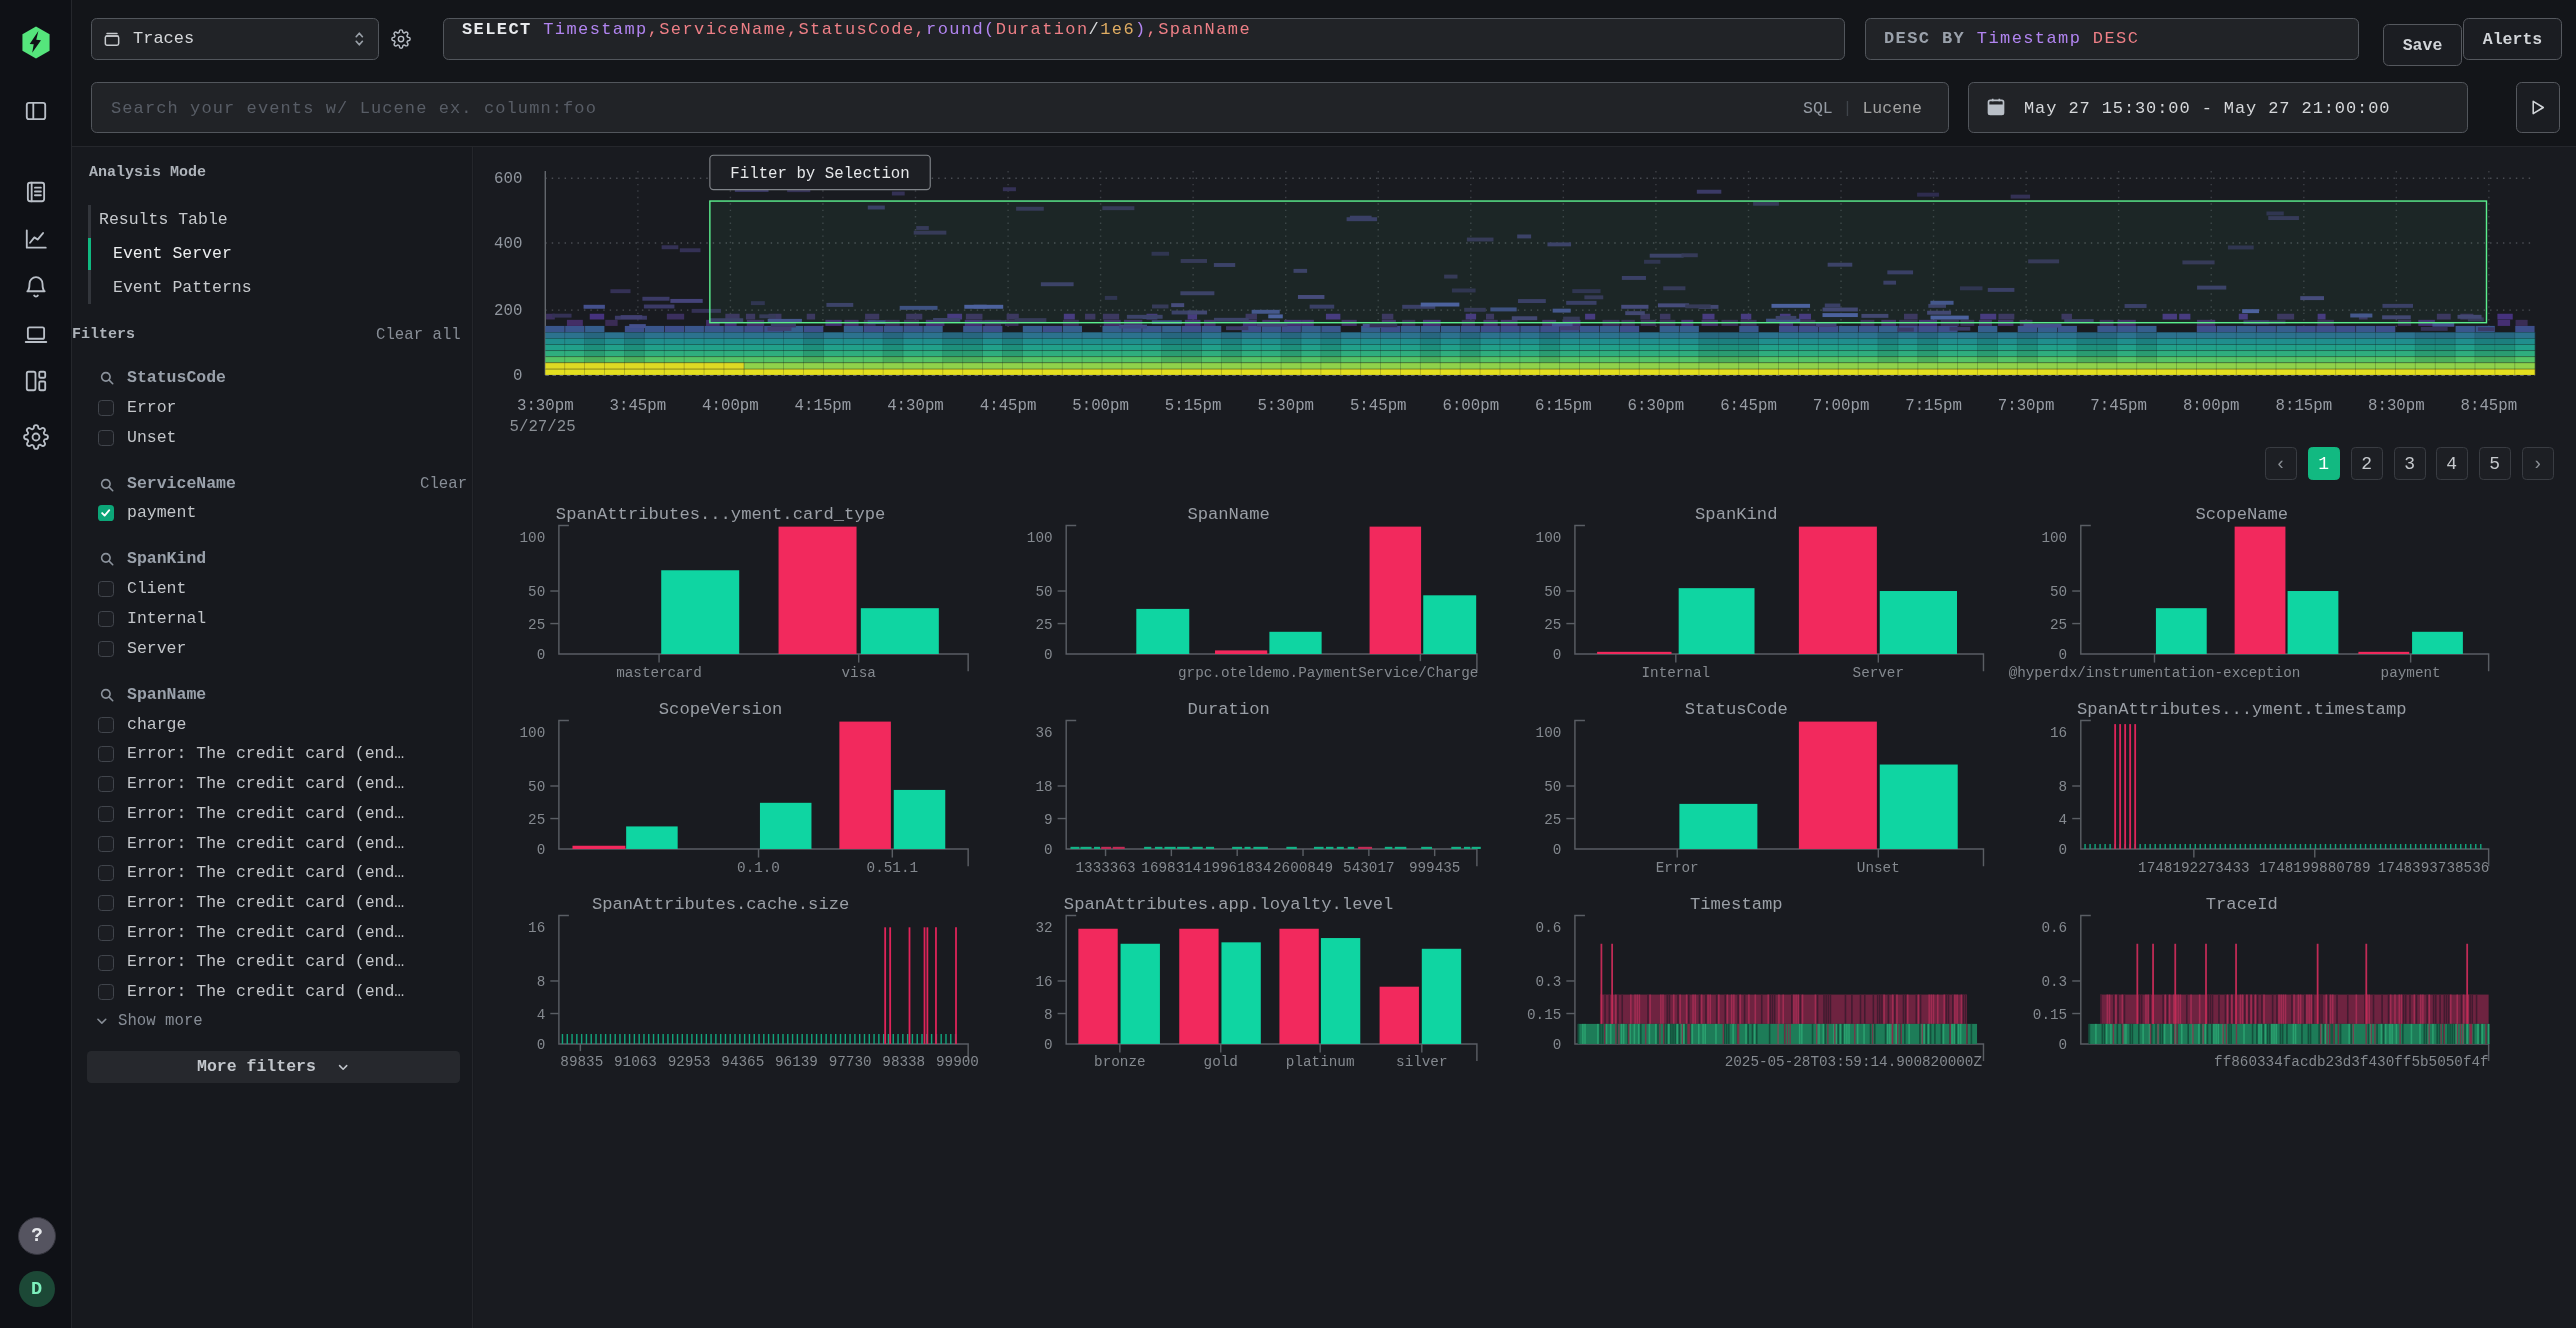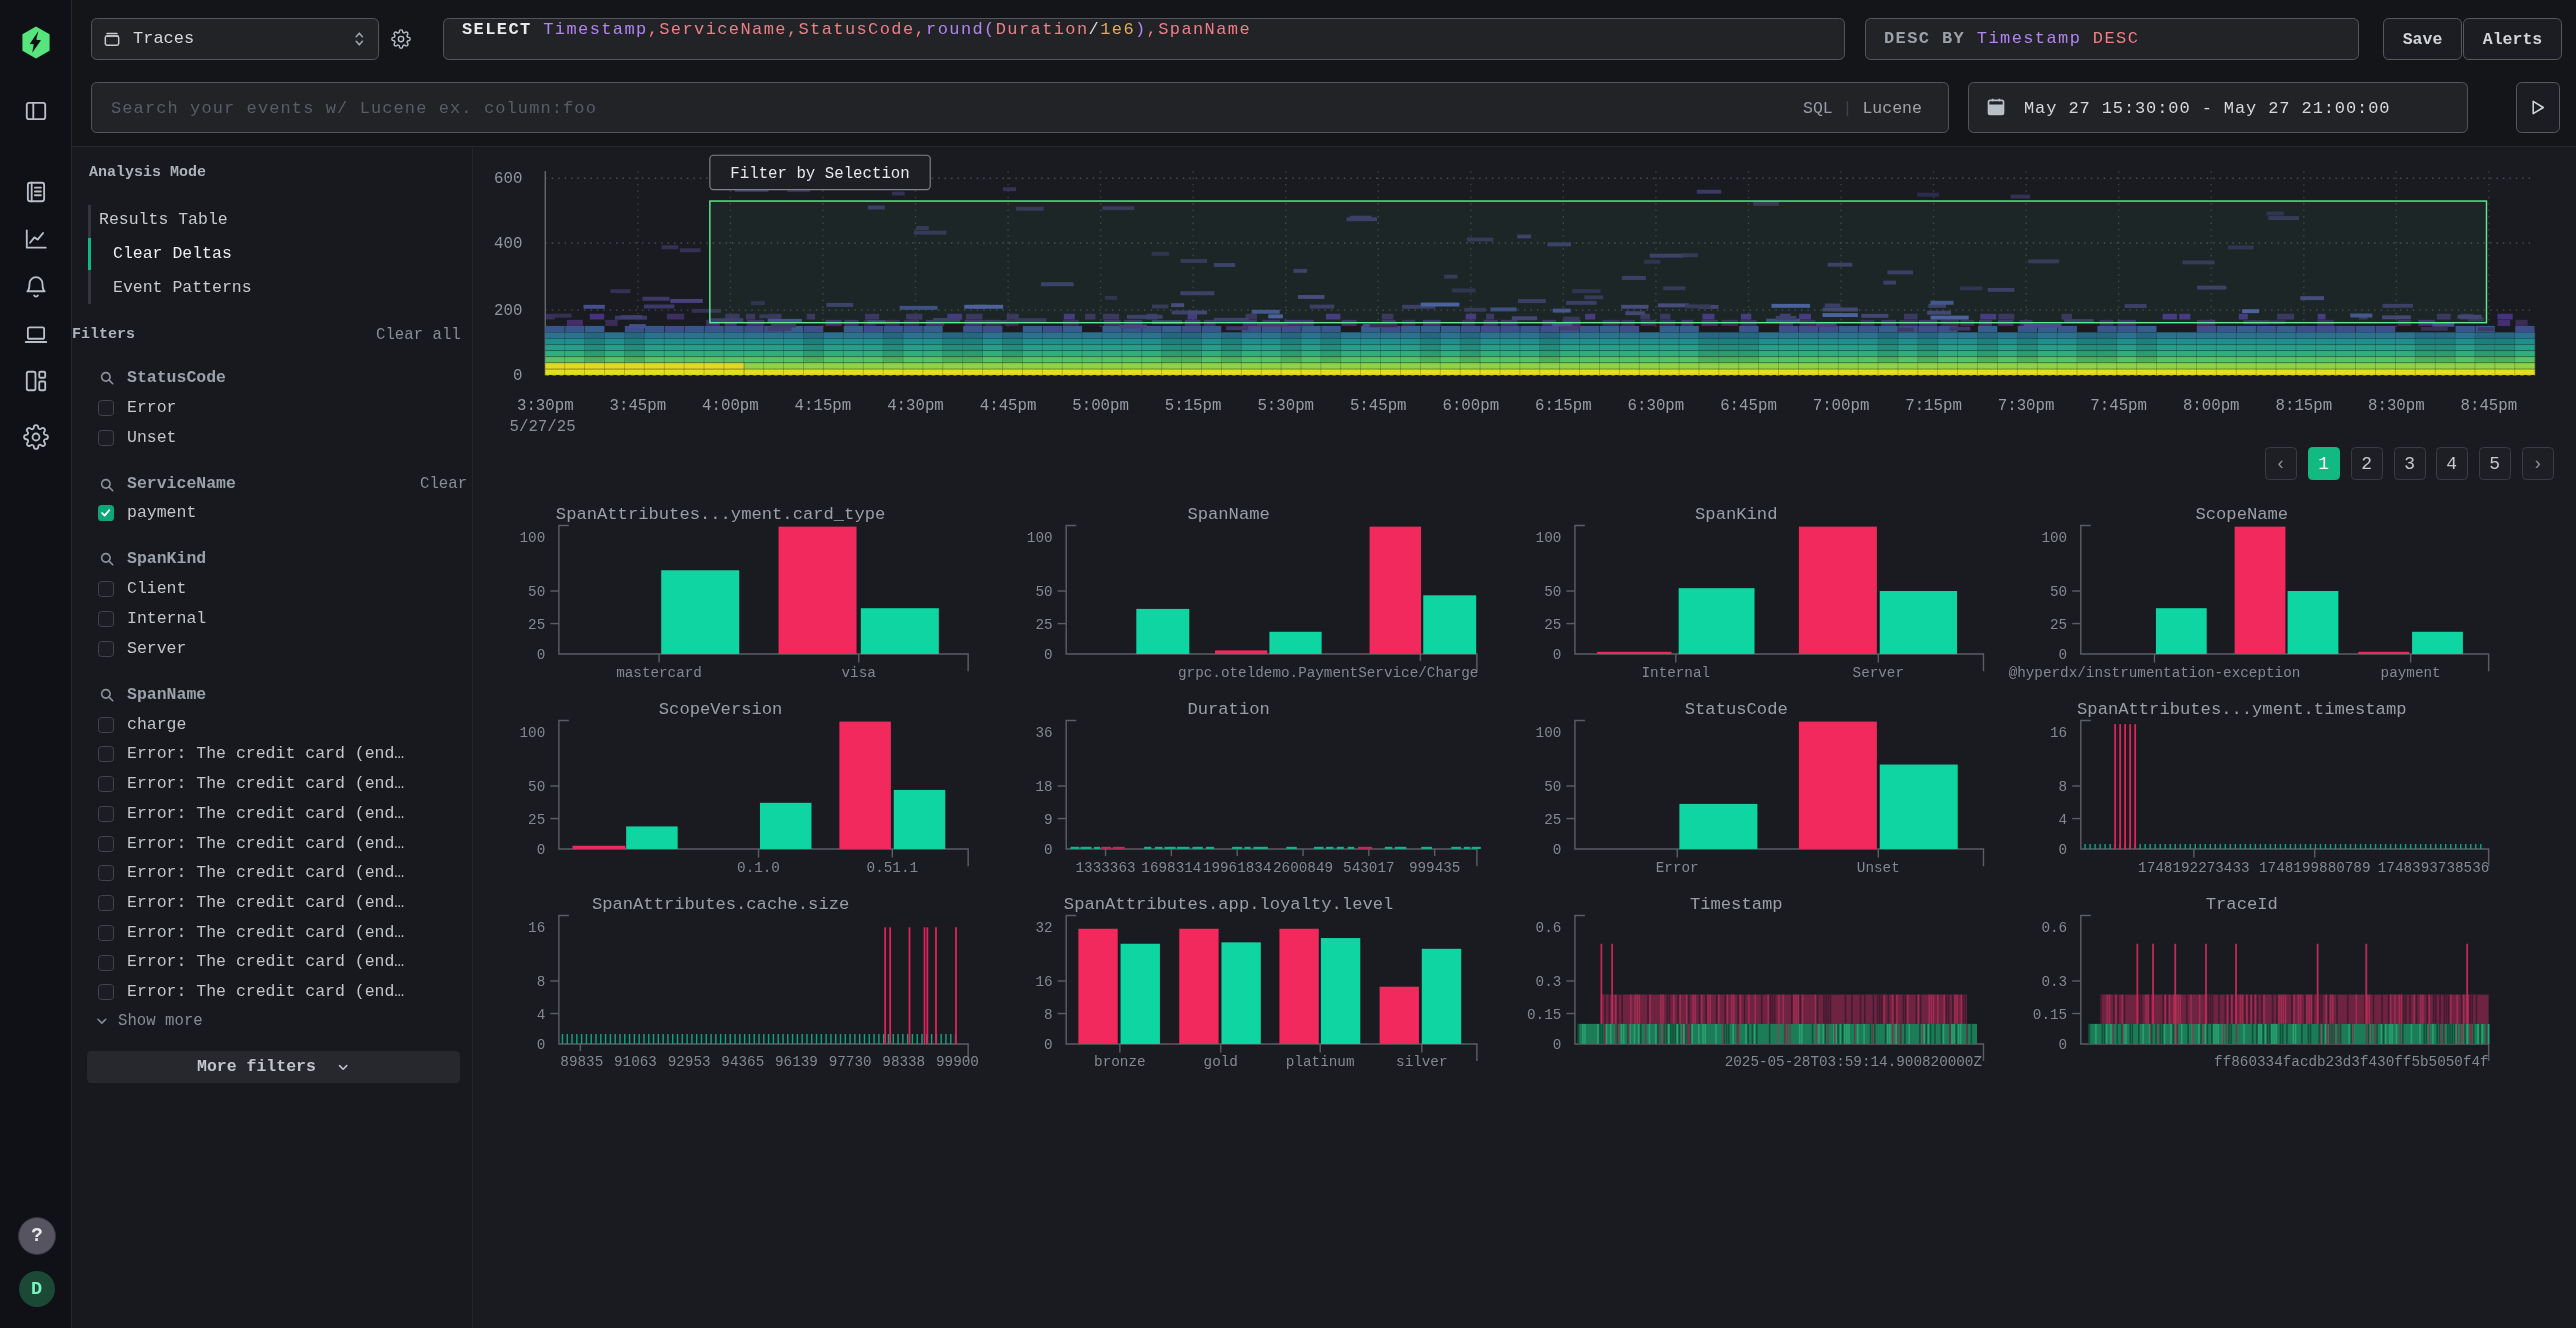--- a/index.html
+++ b/index.html
@@ -78,21 +78,21 @@
     <polyline points="8,16 12,20.5 16,16"></polyline>
   </svg>
 <svg class="abs" style="left:391px;top:29px" width="20" height="20" viewBox="0 0 24 24" fill="none" stroke="#b9bfc7" stroke-width="1.7" stroke-linecap="round" stroke-linejoin="round">
     <circle cx="12" cy="12" r="3.2"></circle>
     <path d="M19.4 15a1.65 1.65 0 0 0 .33 1.82l.06.06a2 2 0 1 1-2.83 2.83l-.06-.06a1.65 1.65 0 0 0-1.82-.33 1.65 1.65 0 0 0-1 1.51V21a2 2 0 1 1-4 0v-.09A1.65 1.65 0 0 0 9 19.4a1.65 1.65 0 0 0-1.82.33l-.06.06a2 2 0 1 1-2.83-2.83l.06-.06a1.65 1.65 0 0 0 .33-1.82 1.65 1.65 0 0 0-1.51-1H3a2 2 0 1 1 0-4h.09A1.65 1.65 0 0 0 4.6 9a1.65 1.65 0 0 0-.33-1.82l-.06-.06a2 2 0 1 1 2.83-2.83l.06.06a1.65 1.65 0 0 0 1.82.33H9a1.65 1.65 0 0 0 1-1.51V3a2 2 0 1 1 4 0v.09a1.65 1.65 0 0 0 1 1.51 1.65 1.65 0 0 0 1.82-.33l.06-.06a2 2 0 1 1 2.83 2.83l-.06.06a1.65 1.65 0 0 0-.33 1.82V9a1.65 1.65 0 0 0 1.51 1H21a2 2 0 1 1 0 4h-.09a1.65 1.65 0 0 0-1.51 1z"></path>
   </svg>
 <div class="inp" style="left:443px;top:18px;width:1402px;height:42px"></div>
 <div class="abs sqltxt" style="left:462px;top:20px"><span class="kw">SELECT</span><span class="wht"> </span><span class="pur">Timestamp</span><span class="sal">,ServiceName,StatusCode,</span><span class="pur">round(</span><span class="sal">Duration</span><span class="wht">/</span><span class="org">1e6</span><span class="pur">)</span><span class="sal">,SpanName</span></div>
 <div class="inp" style="left:1865px;top:18px;width:494px;height:42px"></div>
 <div class="abs sqltxt" style="left:1884px;top:29px"><span class="gray-b">DESC BY</span><span class="wht"> </span><span class="pur">Timestamp</span><span class="wht"> </span><span class="sal">DESC</span></div>
-<div class="btn" style="left:2383px;top:18px;width:79px;height:42px">Save</div>
+<div class="btn" style="left:2383px;top:24px;width:79px;height:42px">Save</div>
 <div class="btn" style="left:2463px;top:18px;width:99px;height:42px">Alerts</div>
 <div class="inp" style="left:91px;top:82px;width:1858px;height:51px"></div>
 <div class="abs ph" style="left:111px;top:99px">Search your events w/ Lucene ex. column:foo</div>
 <div class="abs" style="left:1803px;top:99px;font-size:16.5px;color:#959ba4">SQL <span style="color:#3f444b">|</span> <span style="color:#a3a3a3">Lucene</span></div>
 <div class="inp" style="left:1968px;top:82px;width:500px;height:51px"></div>
 <svg class="abs" style="left:1986px;top:97px" width="20" height="20" viewBox="0 0 24 24" fill="#b9bfc7">
     <path d="M7 2h2v3H7zM15 2h2v3h-2z"></path>
     <rect x="3" y="4" width="18" height="17" rx="2" fill="none" stroke="#b9bfc7" stroke-width="2"></rect>
     <rect x="3" y="9" width="18" height="12" rx="1" fill="#b9bfc7"></rect>
   </svg>
@@ -101,21 +101,21 @@
     <svg width="15.7" height="17" viewBox="0 0 20 22" fill="none" stroke="#d2d5d9" stroke-width="2" stroke-linejoin="round">
       <polygon points="4,3 17,11 4,19"></polygon>
     </svg>
   </div>
 <div class="abs" style="left:474px;top:147px;width:2102px;height:1181px;background:#191b20"></div>
 <div class="vdiv"></div>
 <div class="fhead" style="left:89px;top:164px">Analysis Mode</div>
 <div class="abs" style="left:88px;top:205px;width:2.9px;height:99px;background:#33363c"></div>
 <div class="abs" style="left:88px;top:238px;width:2.9px;height:32px;background:#10b981"></div>
 <div class="fitem" style="left:99px;top:210px;color:#c6c9cd">Results Table</div>
-<div class="fitem" style="left:113px;top:244px;color:#eceef0">Clear Deltas</div>
+<div class="fitem" style="left:113px;top:244px;color:#eceef0">Event Server</div>
 <div class="fitem" style="left:113px;top:278px;color:#c6c9cd">Event Patterns</div>
 <div class="fhead" style="left:72px;top:326px">Filters</div>
 <div class="fmut" style="left:376px;top:326px">Clear all</div>
 <svg class="abs" style="left:99px;top:370px" width="15.7" height="15.7" viewBox="0 0 24 24" fill="none" stroke="#8b929c" stroke-width="2.4" stroke-linecap="round">
     <circle cx="10.5" cy="10.5" r="6.5"></circle>
     <line x1="15.5" y1="15.5" x2="21" y2="21"></line>
   </svg>
 <div class="grouphead" style="left:127px;top:368px">StatusCode</div>
 <div class="cb" style="left:98px;top:400px"></div>
 <div class="fitem" style="left:127px;top:398px">Error</div>

